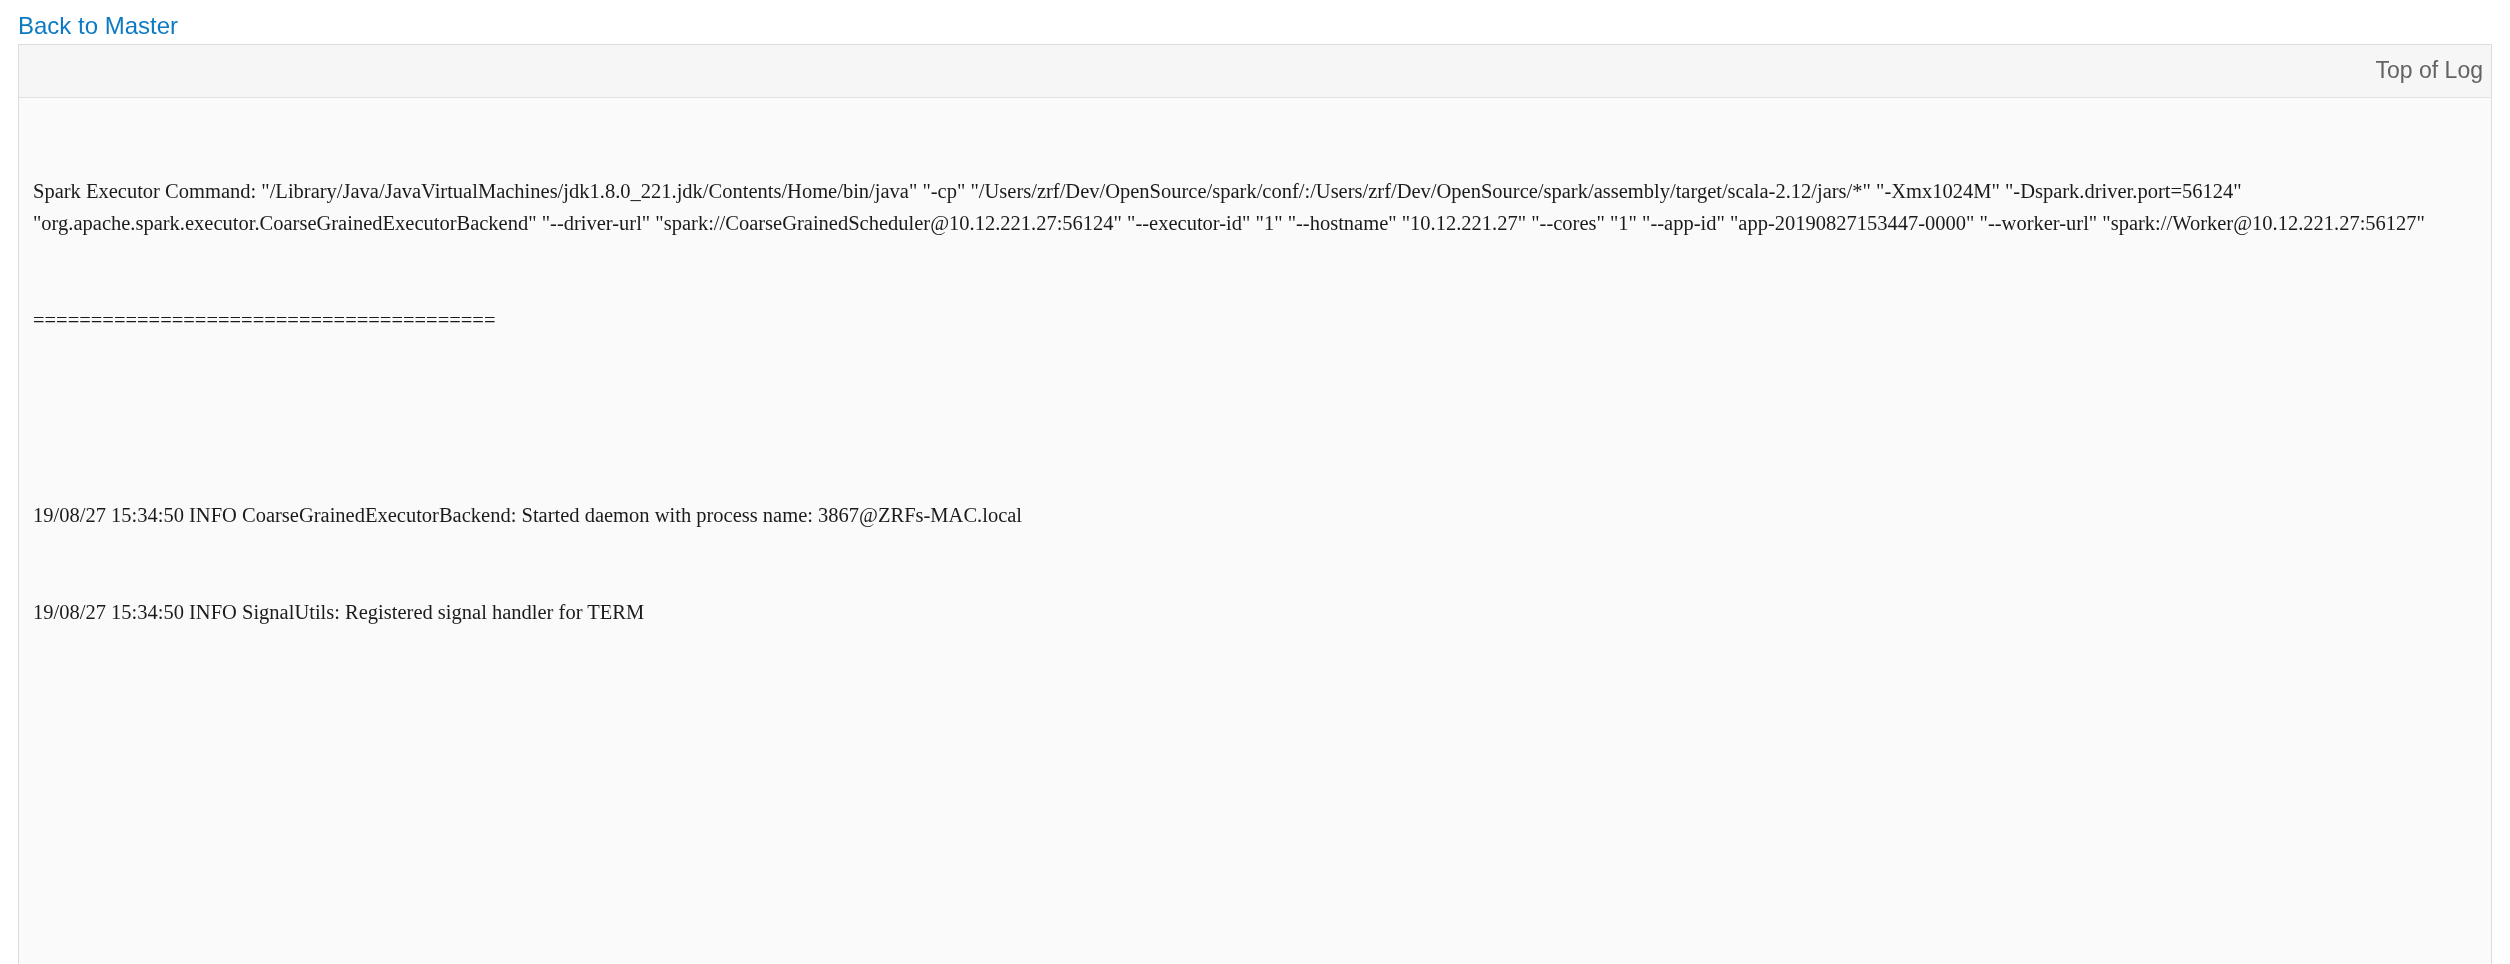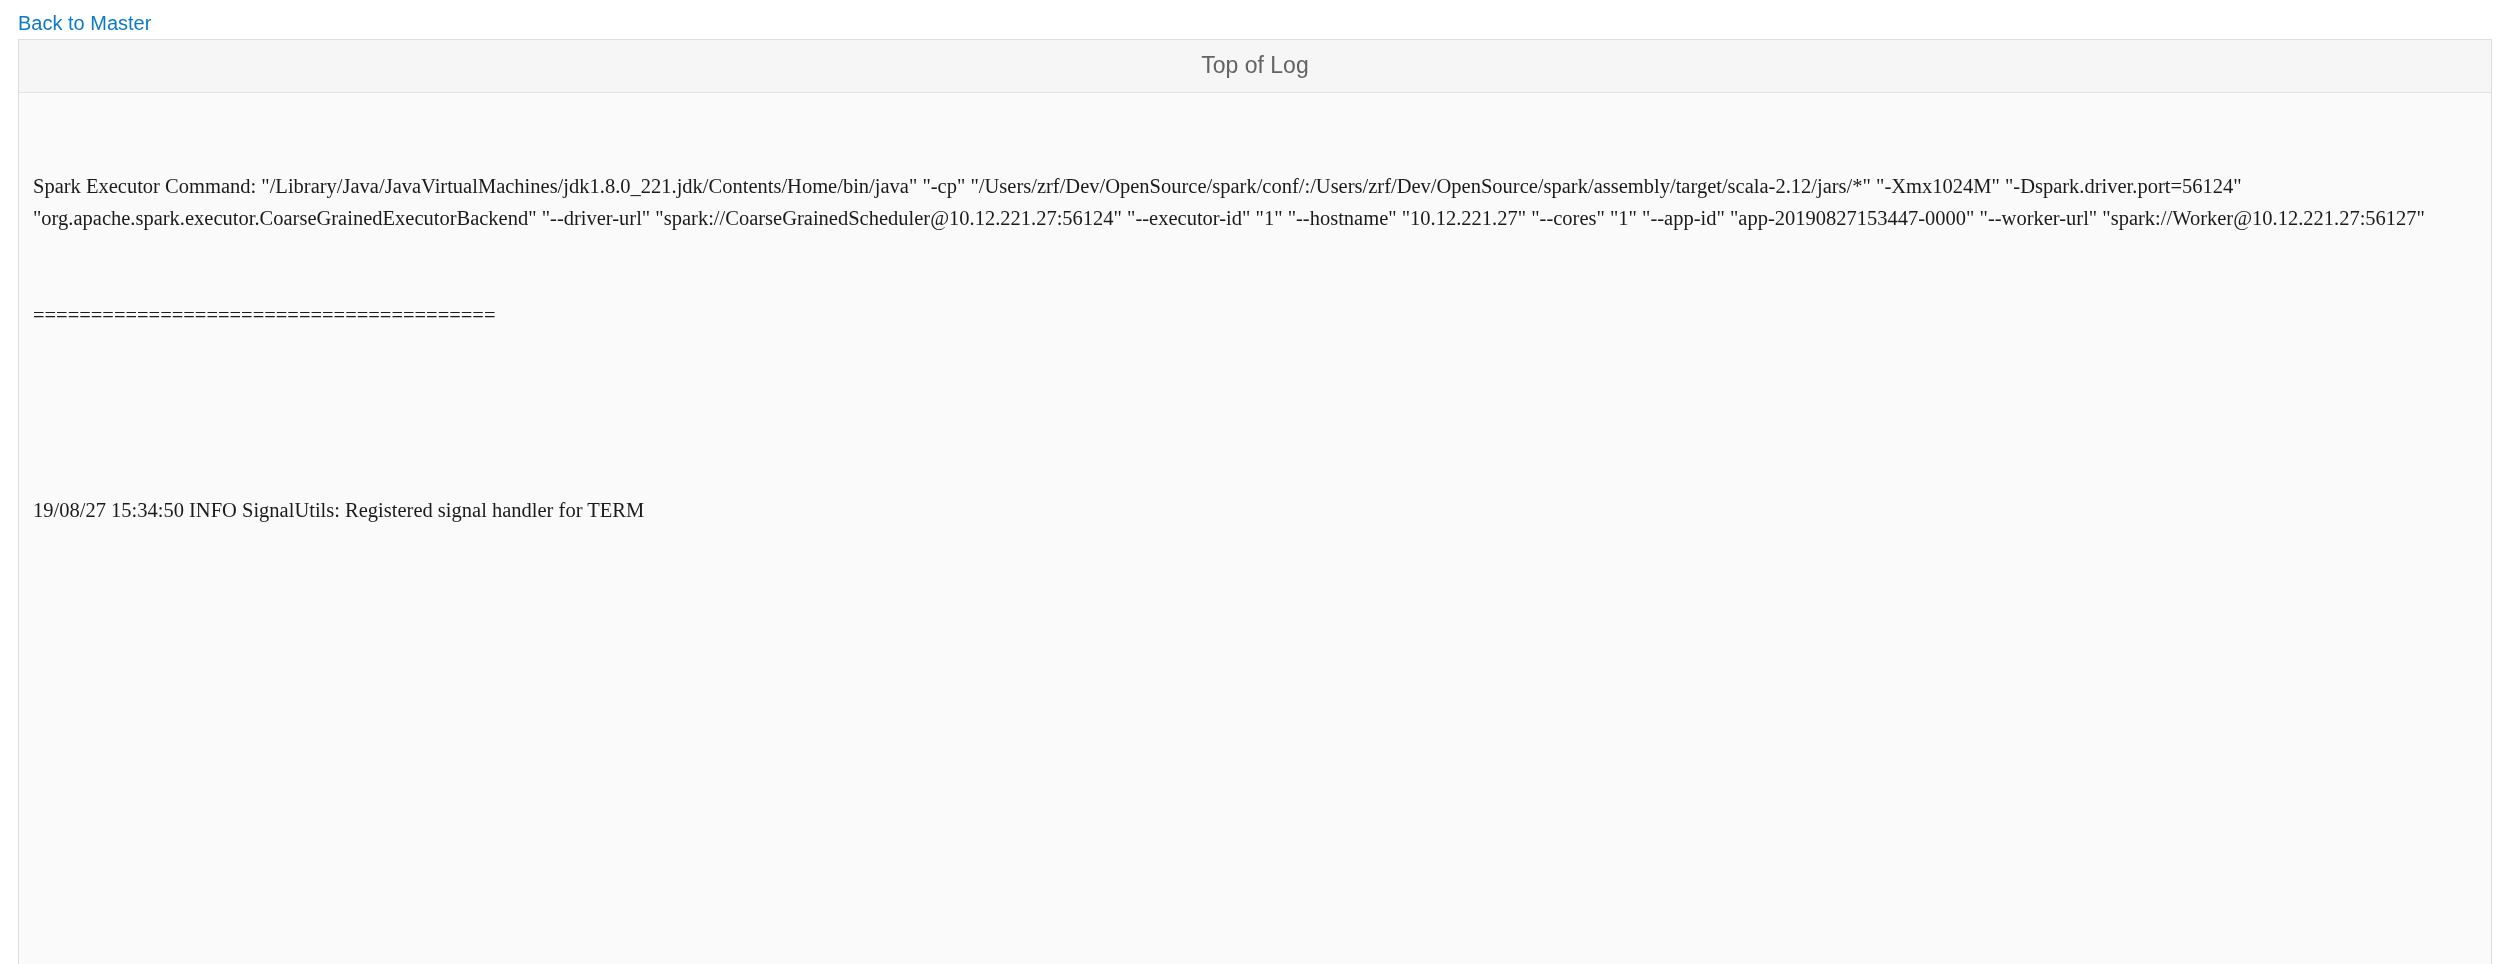--- a/index.html
+++ b/index.html
@@ -15,39 +15,39 @@
     min-height: 964px;
     -webkit-font-smoothing: antialiased;
   }
   .page {
     padding: 0 18px;
     box-sizing: border-box;
   }
   .back-link {
     display: inline-block;
     color: #0e7ac4;
-    font-size: 20px;
+    font-size: 24px;
     text-decoration: none;
     margin-top: 12px;
     margin-bottom: 4px;
     cursor: pointer;
   }
   .showing-line {
     font-size: 24px;
     color: #000000;
     margin-top: 22px;
     margin-bottom: 22px;
   }
   .log-panel {
     border: 1px solid #dddddd;
     background: #fafafa;
     box-sizing: border-box;
   }
   .log-header {
-    text-align: center;
+    text-align: right;
     padding: 12px 8px 13px 8px;
     font-size: 23px;
     color: #636363;
     background: #f6f6f6;
     border-bottom: 1px solid #e2e2e2;
   }
   .log-body {
     background: #fafafa;
     padding: 12px 14px 14px 14px;
     font-size: 20.5px;
@@ -73,20 +73,21 @@
 
   <a class="back-link" href="#">Back to Master</a>
 
 
   <div class="log-panel">
     <div class="log-header">Top of Log</div>
     <div class="log-body">
       <div class="log-line">Spark Executor Command: "/Library/Java/JavaVirtualMachines/jdk1.8.0_221.jdk/Contents/Home/bin/java" "-cp" "/Users/zrf/Dev/OpenSource/spark/conf/:/Users/zrf/Dev/OpenSource/spark/assembly/target/scala-2.12/jars/*" "-Xmx1024M" "-Dspark.driver.port=56124" "org.apache.spark.executor.CoarseGrainedExecutorBackend" "--driver-url" "spark://CoarseGrainedScheduler@10.12.221.27:56124" "--executor-id" "1" "--hostname" "10.12.221.27" "--cores" "1" "--app-id" "app-20190827153447-0000" "--worker-url" "spark://Worker@10.12.221.27:56127"</div>
       <div class="log-line">========================================</div>
       <div class="log-line blank"></div>
+      <div class="log-line">19/08/27 15:34:50 INFO CoarseGrainedExecutorBackend: Started daemon with process name: 3867@ZRFs-MAC.local</div>
       <div class="log-line">19/08/27 15:34:50 INFO SignalUtils: Registered signal handler for TERM</div>
       
       
       
       
       
       
       
       
       

